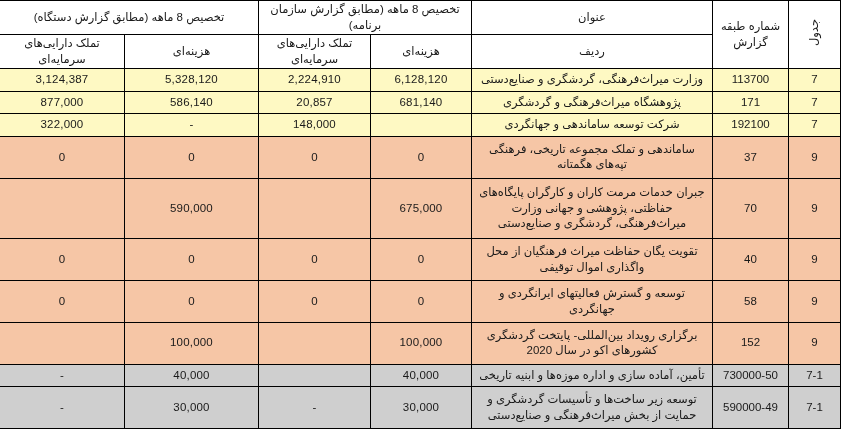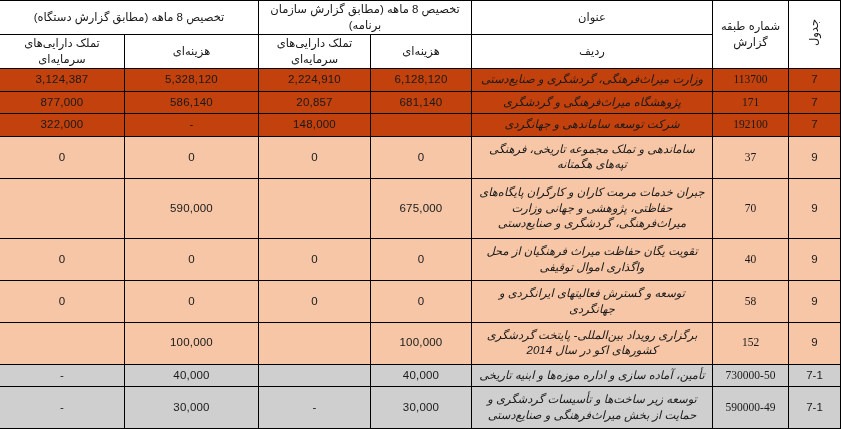--- a/index.html
+++ b/index.html
@@ -55,35 +55,33 @@
   .num{
     font-size:13.5px;
     direction:ltr;
     unicode-bidi:isolate;
     letter-spacing:0.2px;
   }
   .code{
     font-size:15px;
     direction:ltr;
     unicode-bidi:isolate;
-    font-family:Liberation Serif, serif;
   }
   .lvl{
     font-size:14.5px;
     direction:ltr;
     unicode-bidi:isolate;
   }
   .title-cell{
     font-size:11.5px;
     text-align:center;
     line-height:1.45;
-    font-style:italic;
-  }
-  
-  tr.band-green  > td{ background:#c2410c; }
+  }
+  
+  tr.band-green  > td{ background:#fef9c3; }
   tr.band-orange > td{ background:#f6c6a6; }
   tr.band-gray   > td{ background:#cfcfcf; }
 </style>
 </head>
 <body>
 
 <table class="alloc">
   <colgroup>
     <col class="c-jadval">
     <col class="c-tabaghe">
@@ -173,21 +171,21 @@
         <td class="code">58</td>
         <td class="title-cell">توسعه و گسترش فعالیتهای ایرانگردی و جهانگردی</td>
         <td class="num">0</td>
         <td class="num">0</td>
         <td class="num">0</td>
         <td class="num">0</td>
       </tr>
       <tr class="band-orange">
         <td class="lvl">9</td>
         <td class="code">152</td>
-        <td class="title-cell">برگزاری رویداد بین‌المللی- پایتخت گردشگری کشورهای اکو در سال 2014</td>
+        <td class="title-cell">برگزاری رویداد بین‌المللی- پایتخت گردشگری کشورهای اکو در سال 2020</td>
         <td class="num">100,000</td>
         <td class="num"></td>
         <td class="num">100,000</td>
         <td class="num"></td>
       </tr>
       <tr class="band-gray">
         <td class="lvl">7-1</td>
         <td class="code">730000-50</td>
         <td class="title-cell">تأمین، آماده سازی و اداره موزه‌ها و ابنیه تاریخی</td>
         <td class="num">40,000</td>

